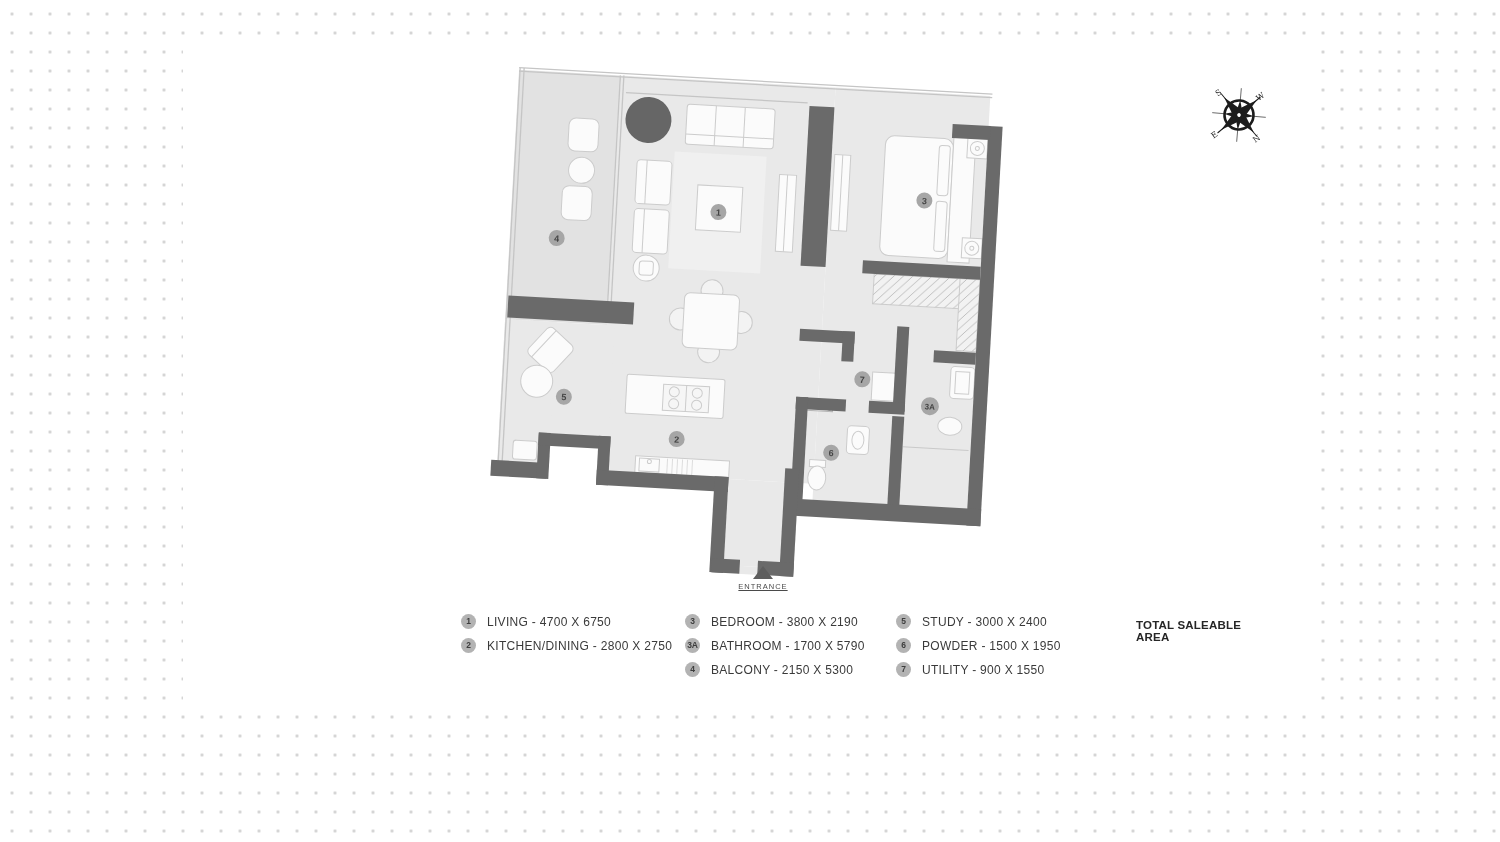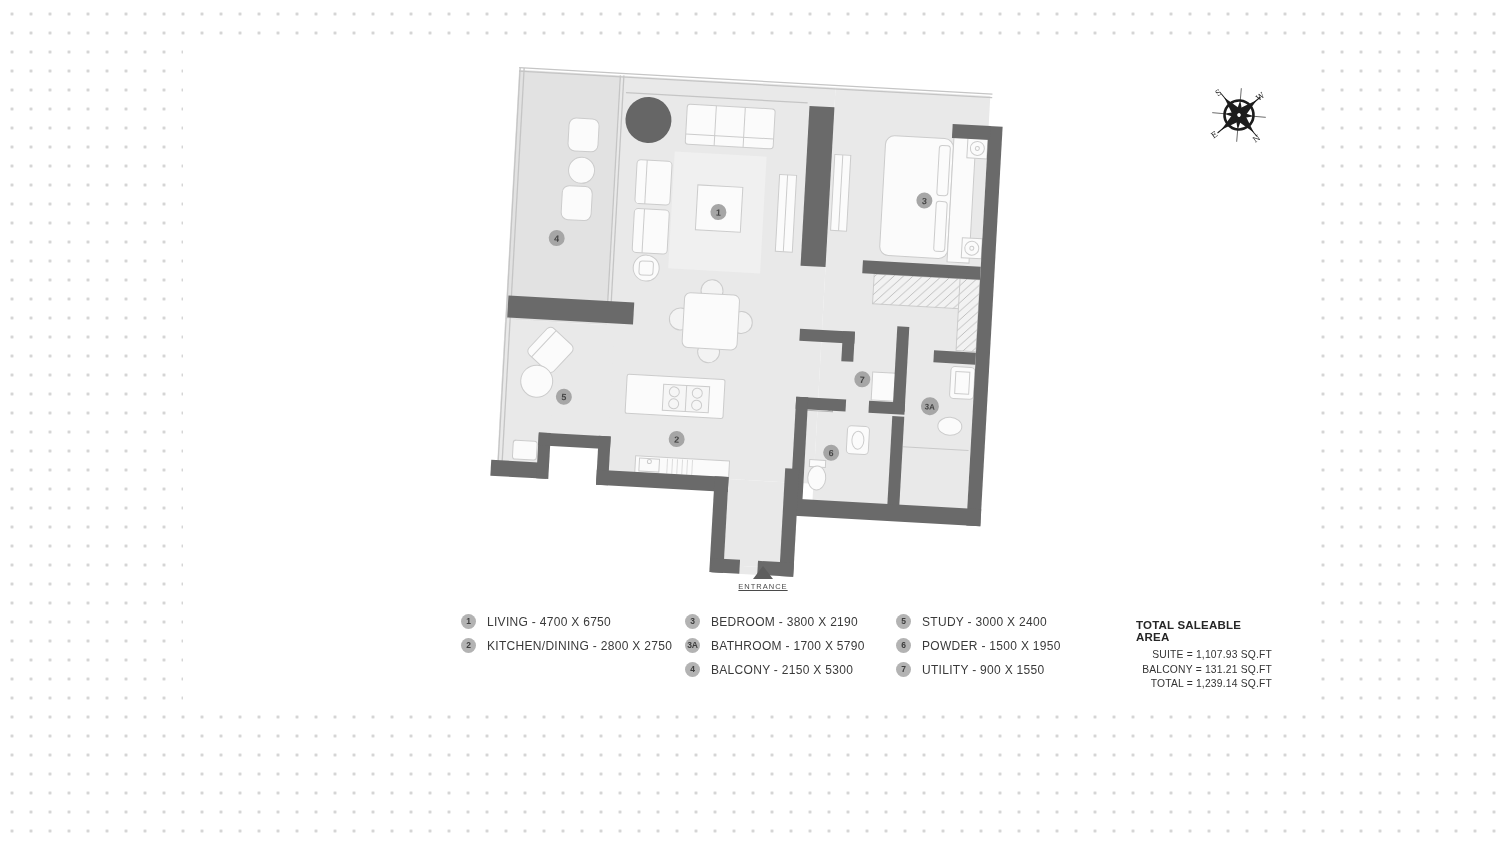--- a/index.html
+++ b/index.html
@@ -327,18 +327,13 @@
     <div class="legend-label">POWDER - 1500 X 1950</div>
   </div>
   <div class="legend-item">
     <div class="legend-num">7</div>
     <div class="legend-label">UTILITY - 900 X 1550</div>
   </div>
 </div>
 
 <div class="total-block">
   <div class="total-title">TOTAL SALEABLE AREA</div>
-  <div class="total-lines">
-    <div class="total-line">SUITE = 1,107.93 SQ.FT</div>
-    <div class="total-line">BALCONY = 131.21 SQ.FT</div>
-    <div class="total-line">TOTAL = 1,239.14 SQ.FT</div>
-  </div>
 </div>
 
 </body></html>

